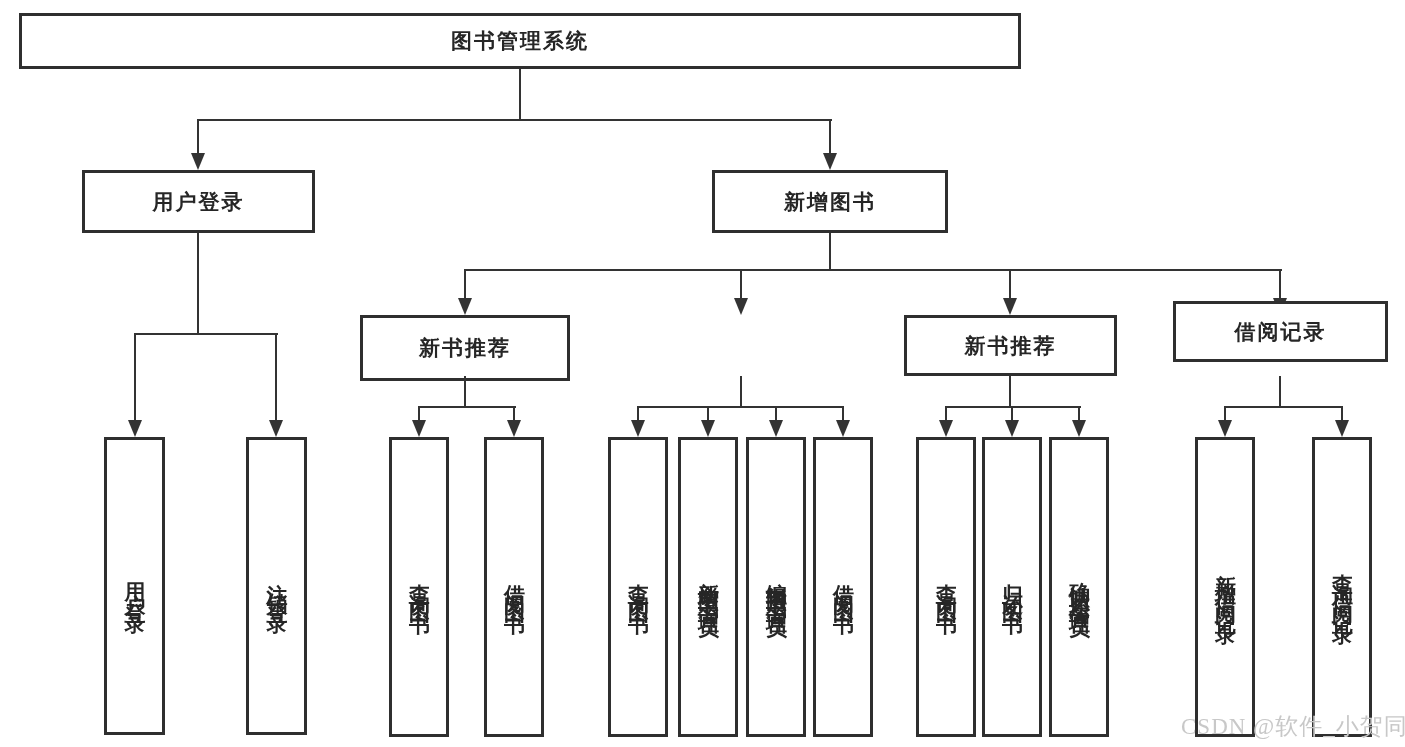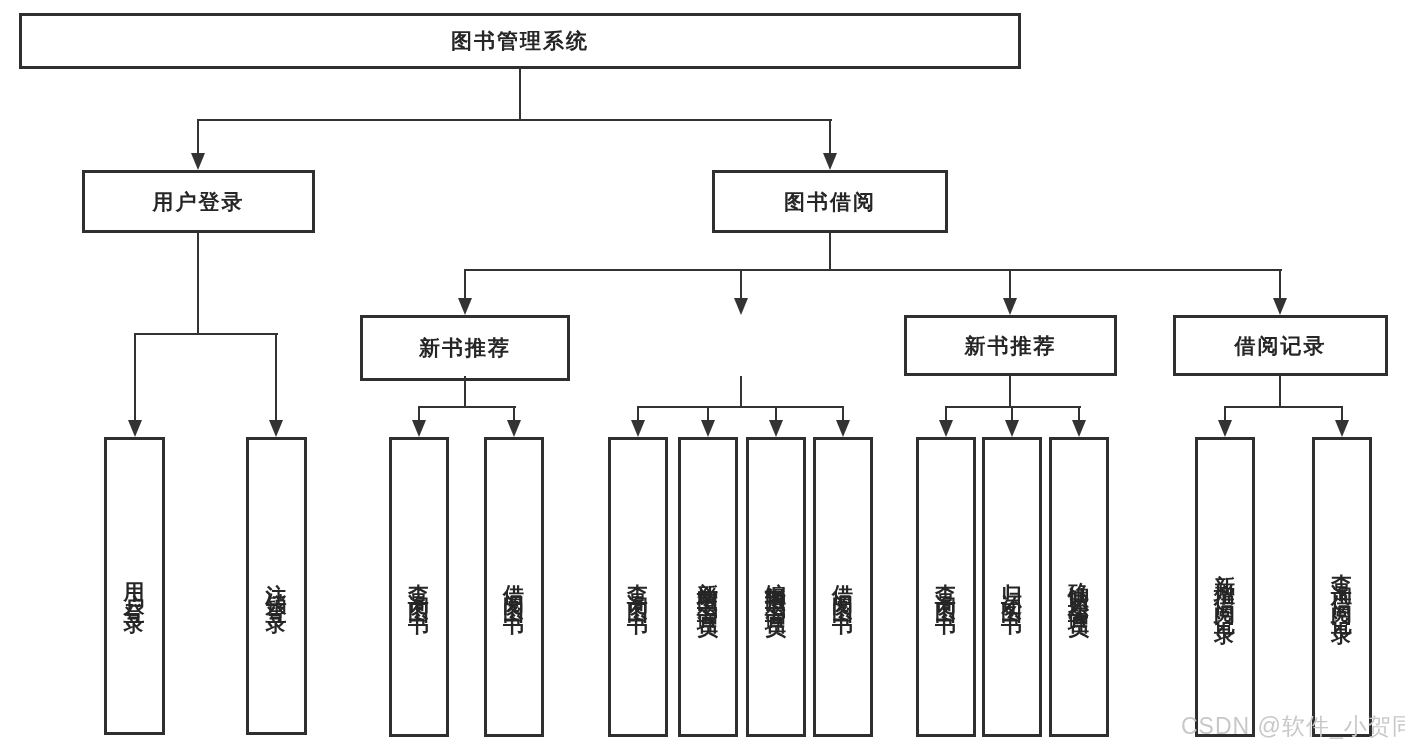--- a/index.html
+++ b/index.html
@@ -1,21 +1,21 @@
 <!DOCTYPE html>
 <html><head>
 <meta charset="utf-8">
 <style>
   html, body { margin: 0; padding: 0; background: #ffffff; }
   .canvas {
     position: relative;
     width: 1405px;
     height: 747px;
     background: #ffffff;
-    font-family: Liberation Sans, sans-serif;
+    font-family: Liberation Serif, serif;
     overflow: hidden;
   }
   .box {
     position: absolute;
     box-sizing: border-box;
     border: 3px solid #2f2f2f;
     background: #ffffff;
     display: flex;
     align-items: center;
     justify-content: center;
@@ -60,21 +60,21 @@
   <div class="box" style="left:19px;top:13px;width:1002px;height:56px">图书管理系统</div>
 
   <div class="line" style="left:519px;top:69px;width:2px;height:51px"></div>
   <div class="line" style="left:197px;top:119px;width:635px;height:2px"></div>
   <div class="line" style="left:197px;top:120px;width:2px;height:34px"></div>
   <div class="tri" style="left:191px;top:153px"></div>
   <div class="line" style="left:829px;top:120px;width:2px;height:34px"></div>
   <div class="tri" style="left:823px;top:153px"></div>
 
   <div class="box" style="left:82px;top:170px;width:233px;height:63px">用户登录</div>
-  <div class="box" style="left:712px;top:170px;width:236px;height:63px">图书借阅</div>
+  <div class="box" style="left:712px;top:170px;width:236px;height:63px">新增图书</div>
 
   <div class="line" style="left:197px;top:233px;width:2px;height:102px"></div>
   <div class="line" style="left:134px;top:333px;width:144px;height:2px"></div>
   <div class="line" style="left:134px;top:334px;width:2px;height:87px"></div>
   <div class="tri" style="left:128px;top:420px"></div>
   <div class="line" style="left:275px;top:334px;width:2px;height:87px"></div>
   <div class="tri" style="left:269px;top:420px"></div>
 
   <div class="line" style="left:829px;top:233px;width:2px;height:38px"></div>
   <div class="line" style="left:464px;top:269px;width:818px;height:2px"></div>
@@ -82,21 +82,21 @@
   <div class="tri" style="left:458px;top:298px"></div>
   <div class="line" style="left:740px;top:270px;width:2px;height:29px"></div>
   <div class="tri" style="left:734px;top:298px"></div>
   <div class="line" style="left:1009px;top:270px;width:2px;height:29px"></div>
   <div class="tri" style="left:1003px;top:298px"></div>
   <div class="line" style="left:1279px;top:270px;width:2px;height:29px"></div>
   <div class="tri" style="left:1273px;top:298px"></div>
 
   <div class="box" style="left:360px;top:315px;width:210px;height:66px">新书推荐</div>
   <div class="box" style="left:904px;top:315px;width:213px;height:61px">新书推荐</div>
-  <div class="box" style="left:1173px;top:315px;width:215px;height:61px">借阅记录</div>
+  <div class="box" style="left:1173px;top:301px;width:215px;height:61px">借阅记录</div>
 
   <div class="line" style="left:464px;top:376px;width:2px;height:32px"></div>
   <div class="line" style="left:418px;top:406px;width:98px;height:2px"></div>
   <div class="line" style="left:418px;top:407px;width:2px;height:14px"></div>
   <div class="tri" style="left:412px;top:420px"></div>
   <div class="line" style="left:513px;top:407px;width:2px;height:14px"></div>
   <div class="tri" style="left:507px;top:420px"></div>
 
   <div class="line" style="left:740px;top:376px;width:2px;height:32px"></div>
   <div class="line" style="left:637px;top:406px;width:207px;height:2px"></div>

